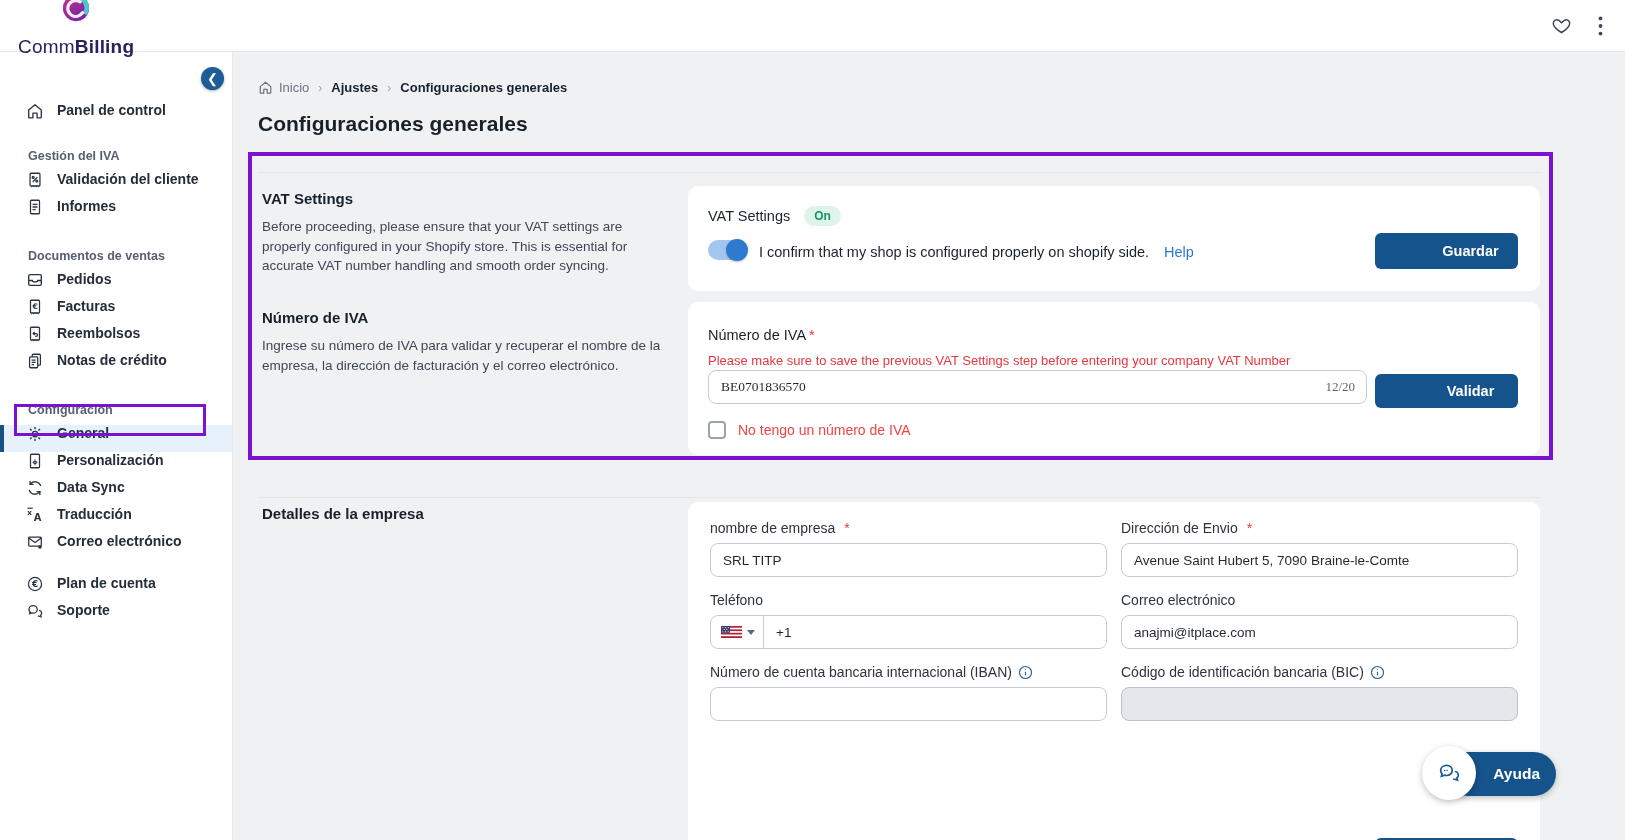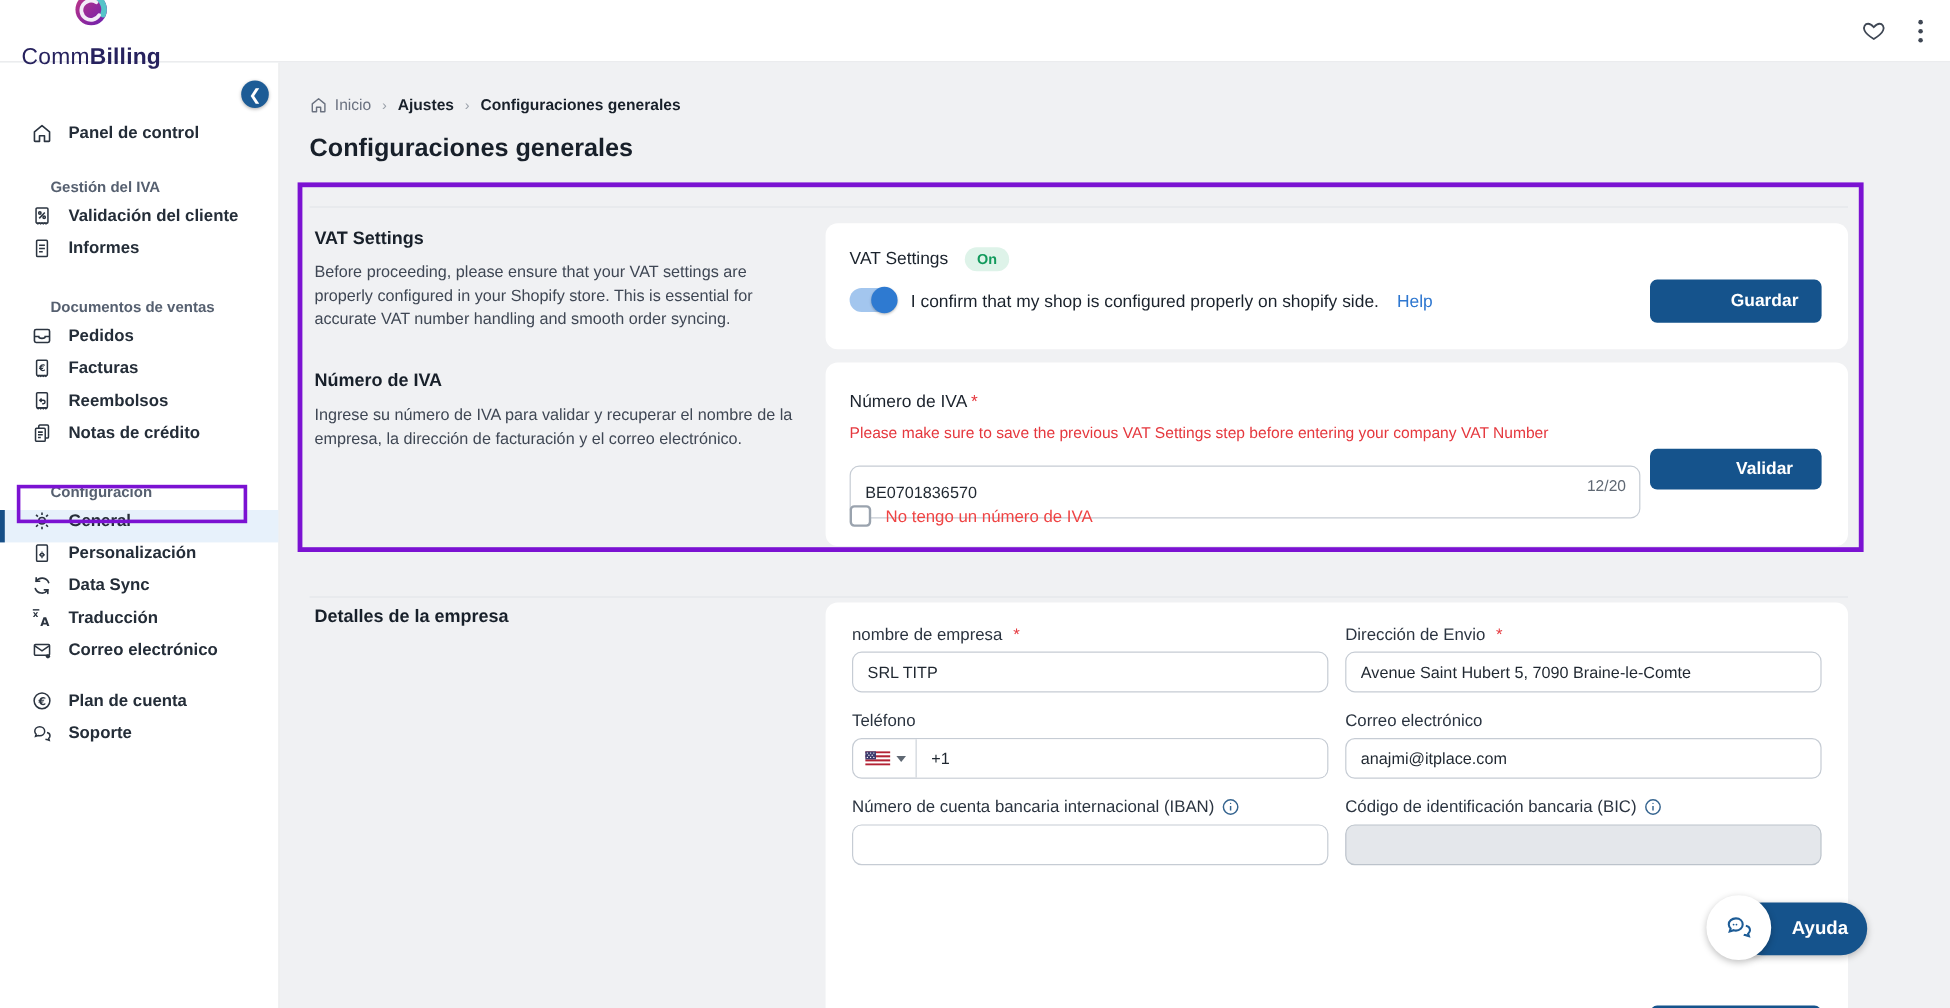--- a/index.html
+++ b/index.html
@@ -16,21 +16,21 @@
   .topbar-right { margin-left:auto; display:flex; align-items:center; gap:26px; margin-right:22px; }
   .icon-btn { background:none; border:none; cursor:pointer; display:flex; align-items:center; color:#3f4754; }
 
   
   .sidebar { position:absolute; left:0; top:52px; width:233px; height:788px; background:#fff;
              border-right:1px solid #e6e8ea; z-index:20; }
   .collapse-btn { position:absolute; right:8px; top:15px; width:23px; height:23px; border-radius:50%;
                   background:#1d5c96; color:#fff; border:none; font-size:13px; line-height:21px;
                   cursor:pointer; box-shadow:0 1px 3px rgba(0,0,0,.3); }
   .nav { padding-top:50px; }
-  .nav-header { font-size:12.5px; font-weight:700; color:#566070; padding-left:26px; margin:20px 16px 8px; }
+  .nav-header { font-size:12.5px; font-weight:700; color:#566070; padding-left:26px; margin:20px 2px 8px; }
   .nav-header.gap-lg { margin-top:24px; }
   .nav-item { position:relative; display:flex; gap:13px; height:27px;
               padding-left:26px; font-size:14px; font-weight:600; color:#242d38; cursor:pointer; }
   .nav-item svg { flex:0 0 18px; }
   .nav-item.active { background:#e7f1fb; }
   .nav-item.active::before { content:""; position:absolute; left:0; top:0; width:4px; height:27px; background:#174f87; }
   .nav-gap { height:15px; }
   .general-annotation { position:absolute; left:14px; top:352px; width:192px; height:32px;
                         border:3px solid #7b12d2; pointer-events:none; z-index:5; }
 
@@ -70,21 +70,21 @@
   .confirm-text { font-size:14.5px; color:#1a222c; }
   .help-link { font-size:14.5px; color:#2e77d0; text-decoration:none; margin-left:2px; }
   .btn-primary { background:#15538c; color:#fff; border:none; border-radius:6px; font-size:14.5px;
                  font-weight:700; cursor:pointer; font-family:inherit;padding-left:48px; }
   .btn-vat-save { position:absolute; right:22px; top:47px; width:143px; height:36px; }
   .btn-validate { position:absolute; right:22px; top:72px; width:143px; height:34px; }
 
   .ivanum-label { position:absolute; left:20px; top:25px; font-size:14.5px; color:#1a222c; font-weight:500; }
   .req { color:#e5383e; margin-left:3px; }
   .ivanum-warning { position:absolute; left:20px; top:51px; font-size:13px; color:#e5383e; }
-  .ivanum-input-wrap { position:absolute; left:20px; top:86px; width:659px; height:44px; }
+  .ivanum-input-wrap { position:absolute; left:20px; top:68px; width:659px; height:34px;font-family:Liberation Serif, serif; }
   .text-input { width:100%; height:100%; border:1px solid #c6ccd4; border-radius:8px; padding:0 12px;
                 font-size:13.5px; color:#1f2730; font-family:inherit; background:#fff; outline:none; }
   .char-count { position:absolute; right:12px; top:9px; font-size:13px; color:#5f6873; }
   .checkbox-row { position:absolute; left:20px; top:119px; display:flex; align-items:center; gap:12px; cursor:pointer; }
   .checkbox { width:18px; height:18px; border:2px solid #9aa3ae; border-radius:4px; background:#fff; }
   .checkbox-label { font-size:14px; color:#ef4444; }
 
   .form-grid { position:absolute; left:22px; top:18px; width:808px; display:grid;
                grid-template-columns:397px 397px; column-gap:14px; row-gap:15px; }
   .field label { display:flex; align-items:center; gap:6px; font-size:14px; color:#2b3440; margin-bottom:7px; }

